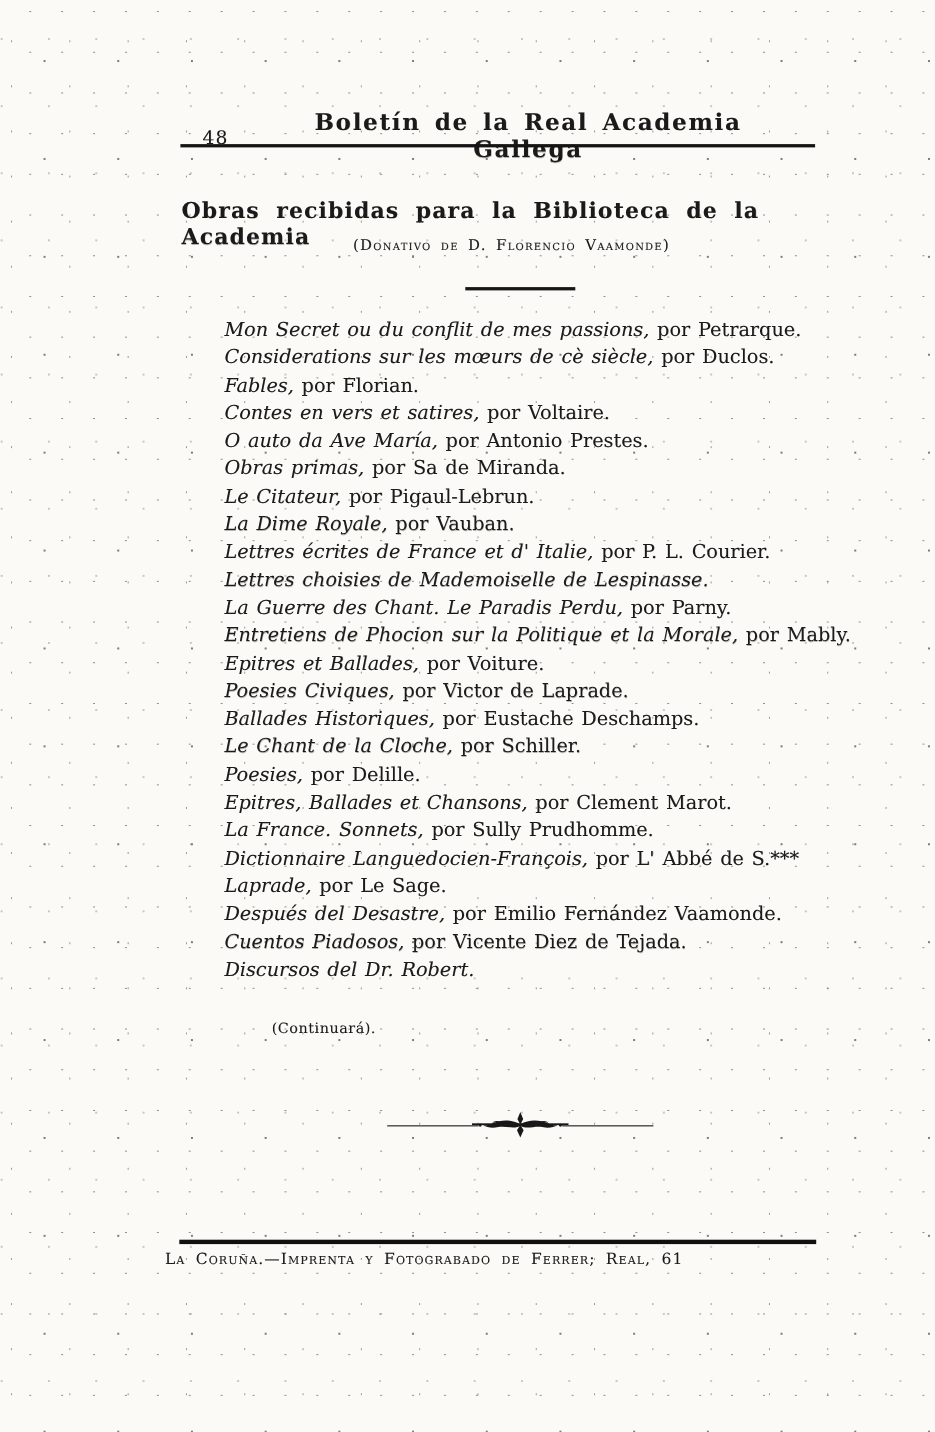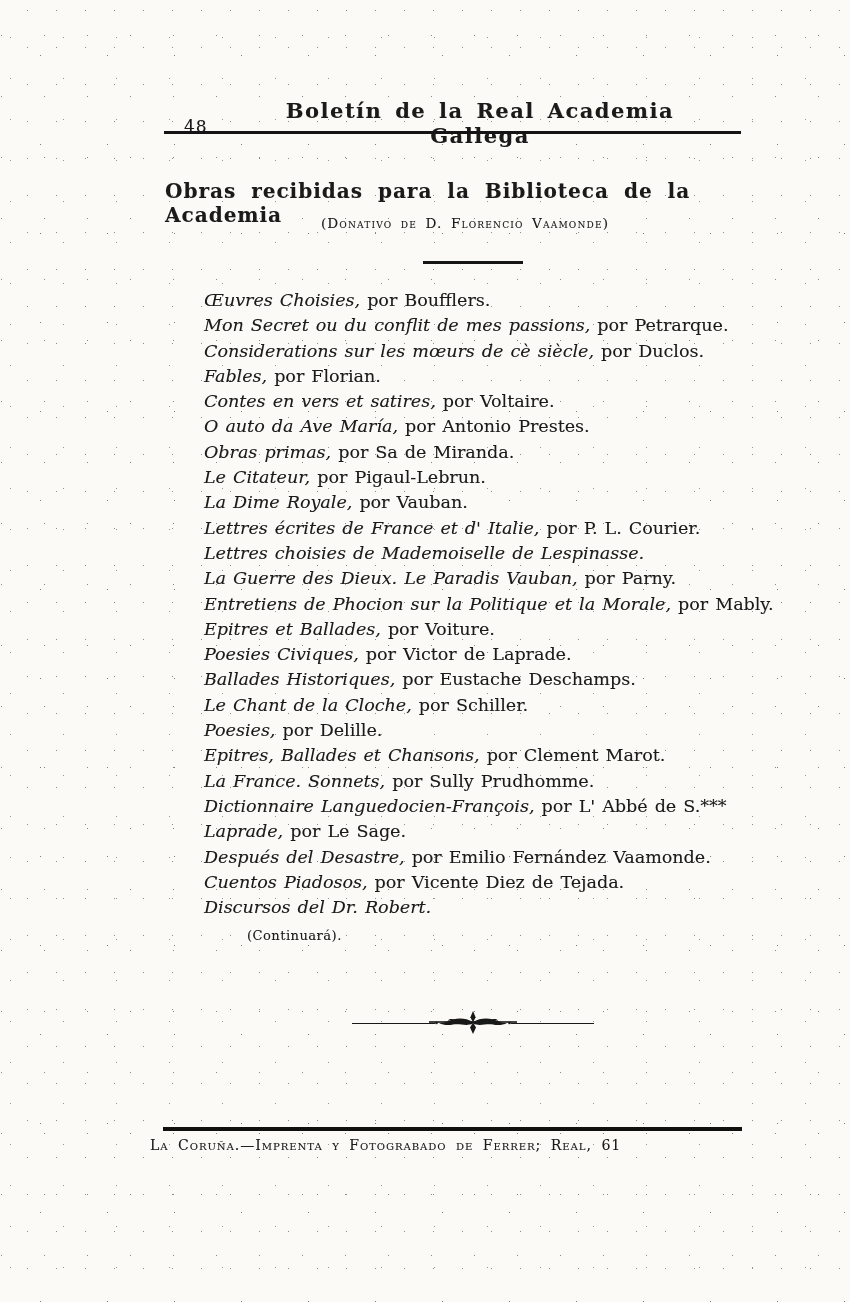--- a/index.html
+++ b/index.html
@@ -92,32 +92,31 @@
 
   <span class="pagenum txt">48</span>
   <span class="journal txt">Boletín de la Real Academia Gallega</span>
   <div class="header-rule"></div>
 
   <h1 class="section-title txt">Obras recibidas para la Biblioteca de la Academia</h1>
   <div class="section-subtitle txt">(Donativo de D. Florencio Vaamonde)</div>
   <div class="short-rule"></div>
 
   <ul class="works txt">
-      <li><span class="work-title">Œuvres Choisies,</span><span class="work-author"> por Boufflers.</span></li>
       <li><span class="work-title">Mon Secret ou du conflit de mes passions,</span><span class="work-author"> por Petrarque.</span></li>
       <li><span class="work-title">Considerations sur les mœurs de cè siècle,</span><span class="work-author"> por Duclos.</span></li>
       <li><span class="work-title">Fables,</span><span class="work-author"> por Florian.</span></li>
       <li><span class="work-title">Contes en vers et satires,</span><span class="work-author"> por Voltaire.</span></li>
       <li><span class="work-title">O auto da Ave María,</span><span class="work-author"> por Antonio Prestes.</span></li>
       <li><span class="work-title">Obras primas,</span><span class="work-author"> por Sa de Miranda.</span></li>
       <li><span class="work-title">Le Citateur,</span><span class="work-author"> por Pigaul-Lebrun.</span></li>
       <li><span class="work-title">La Dime Royale,</span><span class="work-author"> por Vauban.</span></li>
       <li><span class="work-title">Lettres écrites de France et d' Italie,</span><span class="work-author"> por P. L. Courier.</span></li>
       <li><span class="work-title">Lettres choisies de Mademoiselle de Lespinasse.</span><span class="work-author"></span></li>
-      <li><span class="work-title">La Guerre des Dieux. Le Paradis Vauban,</span><span class="work-author"> por Parny.</span></li>
+      <li><span class="work-title">La Guerre des Chant. Le Paradis Perdu,</span><span class="work-author"> por Parny.</span></li>
       <li><span class="work-title">Entretiens de Phocion sur la Politique et la Morale,</span><span class="work-author"> por Mably.</span></li>
       <li><span class="work-title">Epitres et Ballades,</span><span class="work-author"> por Voiture.</span></li>
       <li><span class="work-title">Poesies Civiques,</span><span class="work-author"> por Victor de Laprade.</span></li>
       <li><span class="work-title">Ballades Historiques,</span><span class="work-author"> por Eustache Deschamps.</span></li>
       <li><span class="work-title">Le Chant de la Cloche,</span><span class="work-author"> por Schiller.</span></li>
       <li><span class="work-title">Poesies,</span><span class="work-author"> por Delille.</span></li>
       <li><span class="work-title">Epitres, Ballades et Chansons,</span><span class="work-author"> por Clement Marot.</span></li>
       <li><span class="work-title">La France. Sonnets,</span><span class="work-author"> por Sully Prudhomme.</span></li>
       <li><span class="work-title">Dictionnaire Languedocien-François,</span><span class="work-author"> por L' Abbé de S.***</span></li>
       <li><span class="work-title">Laprade,</span><span class="work-author"> por Le Sage.</span></li>

